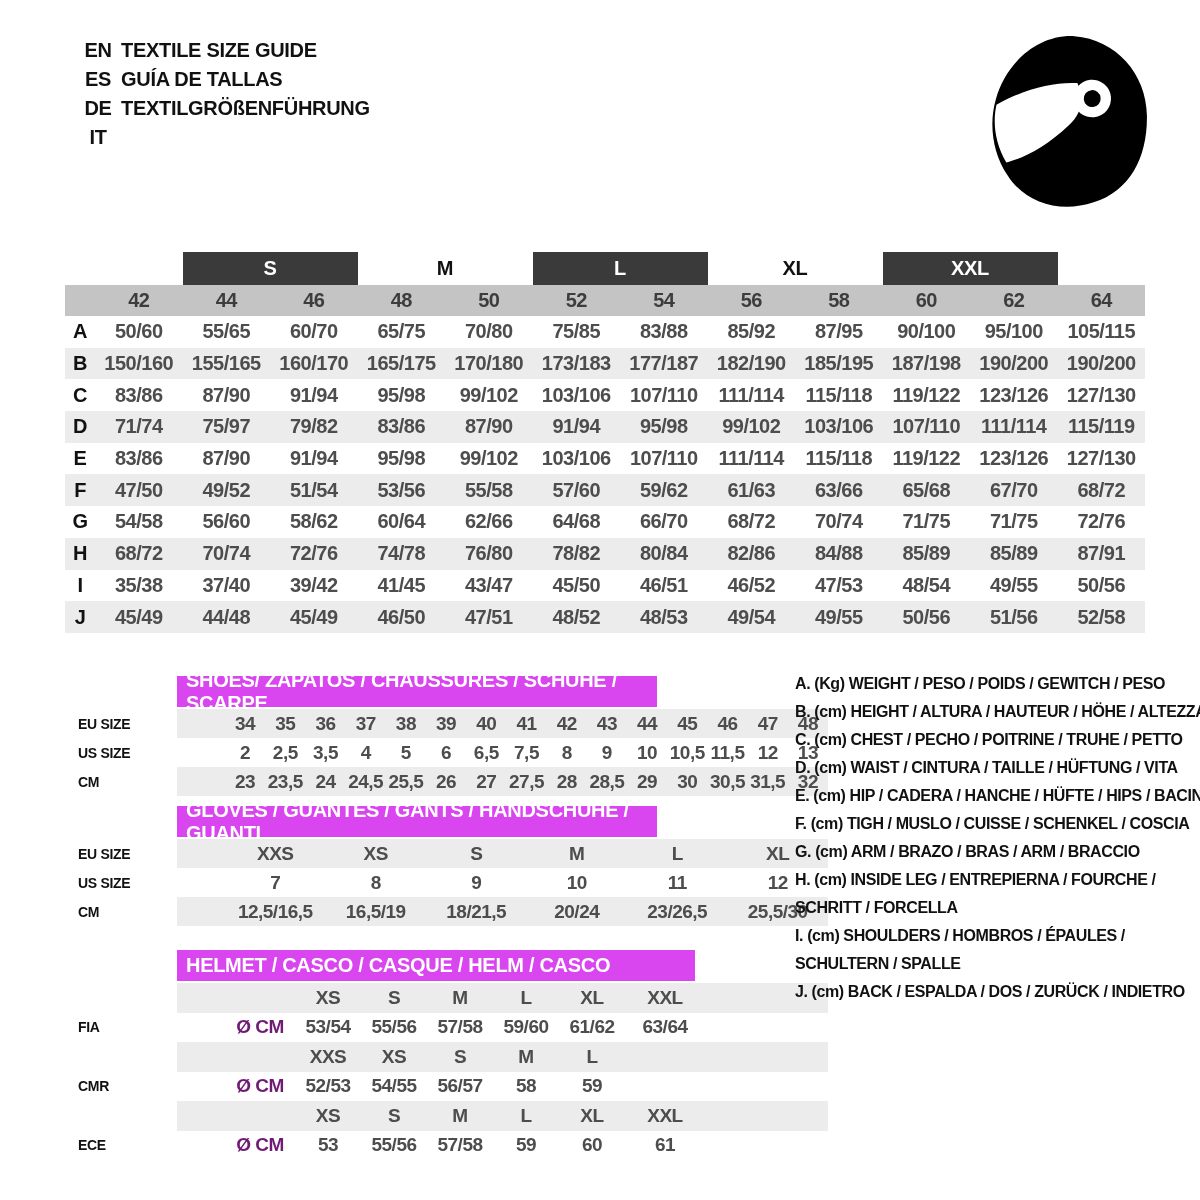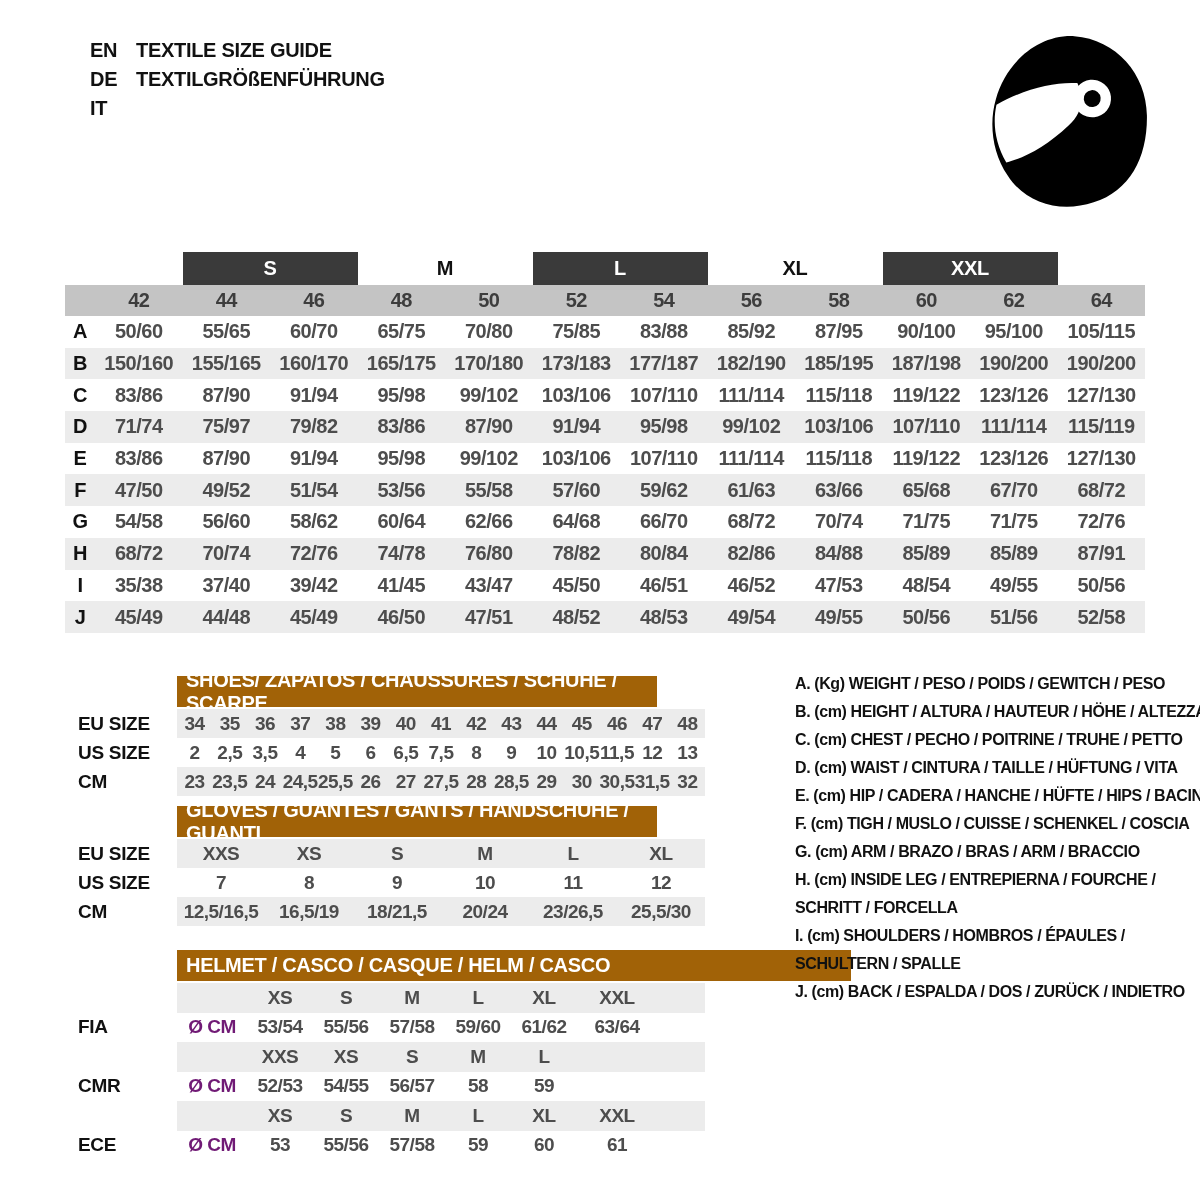--- a/index.html
+++ b/index.html
@@ -4,21 +4,21 @@
 <style>
   html,body{margin:0;padding:0;}
   body{
     width:1200px;height:1200px;position:relative;background:#fff;
     font-family:"Liberation Sans", sans-serif;font-weight:bold;color:#111;
     overflow:hidden;
   }
   .abs{position:absolute;}
 
   
-  #lang-block{left:90px;top:36px;}
+  #lang-block{left:75px;top:36px;text-align:center;}
   .lang-row{display:flex;height:29px;align-items:center;font-size:20px;letter-spacing:-0.3px;}
   .lang-code{width:46px;}
 
   
   #helmet-icon{left:972px;top:26px;width:192px;height:188px;}
 
   
   #main-table{left:65px;top:252px;width:1080px;}
   .grid13{display:grid;grid-template-columns:30px repeat(12,1fr);}
   #band-row{height:33px;}
@@ -31,47 +31,51 @@
   .trow.alt{background:#ececec;}
   .cell{display:flex;align-items:center;justify-content:center;font-size:20px;letter-spacing:-0.5px;}
   .cell.letter{color:#111;}
   .cell.value{color:#4d4d4d;}
 
   
   .section{left:65px;width:1120px;}
   #shoes-section{top:676px;}
   #gloves-section{top:806px;}
   #helmet-section{top:950px;}
-  .sec-bar{margin-left:112px;width:480px;height:31px;background:#a16207;color:#fff;
+  .sec-bar{margin-left:112px;width:480px;height:31px;background:#d946ef;color:#fff;
     display:flex;align-items:center;padding-left:9px;box-sizing:border-box;
     font-size:20px;letter-spacing:-0.3px;margin-bottom:2px;}
-  #helmet-section .sec-bar{width:674px;}
+  #helmet-section .sec-bar{width:518px;}
   .sec-row{display:flex;height:29px;}
   #helmet-section .sec-row{height:29.5px;}
   .sec-label{width:112px;display:flex;align-items:center;padding-left:13px;box-sizing:border-box;
-    font-size:19px;color:#111;letter-spacing:-0.3px;}
-  .sec-cells{width:528px;display:grid;}
+    font-size:14px;color:#111;letter-spacing:-0.3px;}
+  .sec-cells{width:603px;display:grid;padding-left:48px;}
   .sec-cells.gray{background:#ececec;}
   .cols15{grid-template-columns:repeat(15,1fr);}
   .cols6{grid-template-columns:repeat(6,1fr);}
   .colsH{grid-template-columns:70px 66px 66px 66px 66px 66px 80px;}
   .scell{display:flex;align-items:center;justify-content:center;font-size:19px;color:#4d4d4d;letter-spacing:-0.5px;}
   .scell.unit{color:#701a75;}
 
   
   #legend{left:795px;top:670px;width:420px;font-size:16px;line-height:28px;letter-spacing:-0.4px;color:#111;}
 </style>
 </head>
 <body>
 
 <div class="abs" id="lang-block">
   <div id="lang-rows">
       <div class="lang-row">
         <div class="lang-code">EN</div>
         <div class="lang-title">TEXTILE SIZE GUIDE</div>
+      </div>
+      <div class="lang-row">
+        <div class="lang-code">ES</div>
+        <div class="lang-title">GUÍA DE TALLAS</div>
       </div>
       <div class="lang-row">
         <div class="lang-code">DE</div>
         <div class="lang-title">TEXTILGRÖßENFÜHRUNG</div>
       </div>
       <div class="lang-row">
         <div class="lang-code">IT</div>
       </div>
     </div>
 </div>

